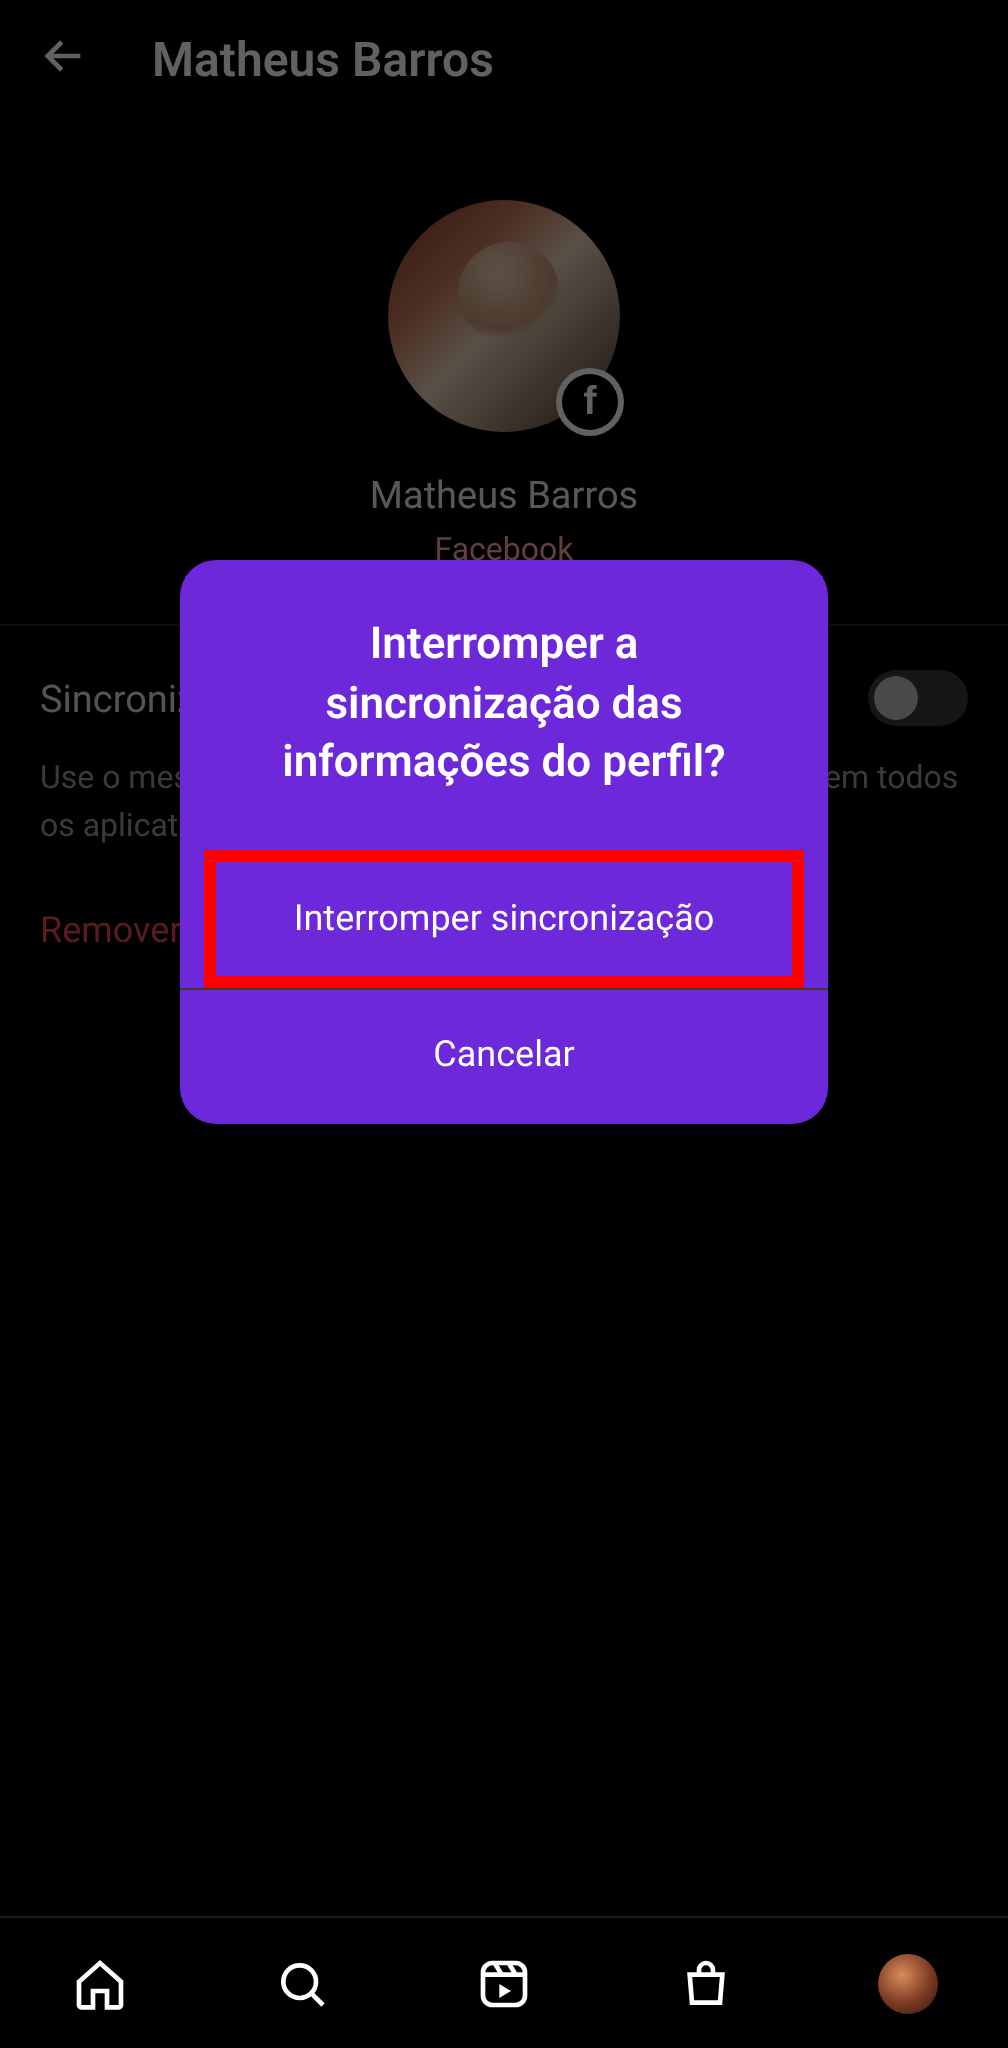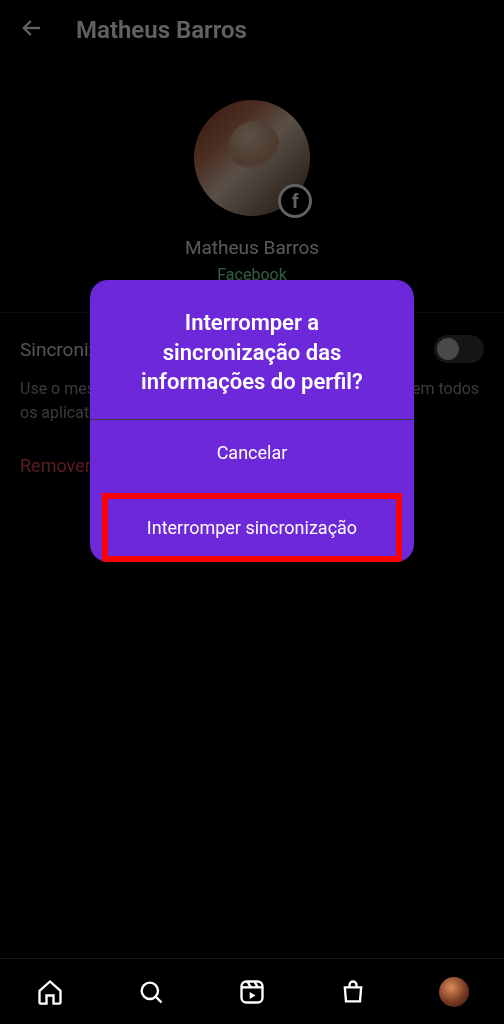--- a/index.html
+++ b/index.html
@@ -75,21 +75,21 @@
     display:flex;
     align-items:center;
     justify-content:center;
     color:#fff;
     font-weight:800;
     font-size:20px;
     line-height:1;
     font-family: Arial, Helvetica, sans-serif;
   }
   .profile-name { margin-top: 20px; font-size: 19px; color:#e6e6e6; }
-  .profile-sub { margin-top: 6px; font-size: 16px; color: #86efac; }
+  .profile-sub { margin-top: 6px; font-size: 16px; color: #fca5a5; }
 
   
   .divider { height: 1px; background: #262626; margin: 28px 0 0; }
   .row {
     display: flex;
     justify-content: space-between;
     align-items: center;
     padding: 22px 20px 8px;
   }
   .row-label { font-size: 19px; color: #dcdcdc; }
@@ -227,26 +227,26 @@
 <div class="desc">Use o mesmo nome e foto do perfil de Matheus Barros em todos os aplicativos.</div>
 
 <div class="remove-link">Remover</div>
 
 <div class="overlay"></div>
 
 <div class="modal">
   <div class="modal-body">
     <div class="modal-title">Interromper a sincronização das informações do perfil?</div>
   </div>
-  <div class="modal-btn secondary">
-    <span>Cancelar</span>
-  </div>
   <div class="modal-btn primary">
     <span>Interromper sincronização</span>
     <div class="highlight-box"></div>
+  </div>
+  <div class="modal-btn secondary">
+    <span>Cancelar</span>
   </div>
 </div>
 
 <div class="nav">
   <div class="nav-item">
     <svg viewBox="0 0 24 24">
         <path d="M3 11l9-8 9 8v10a1 1 0 0 1-1 1h-5v-7h-6v7H4a1 1 0 0 1-1-1V11z"></path>
       </svg>
   </div>
   <div class="nav-item">

